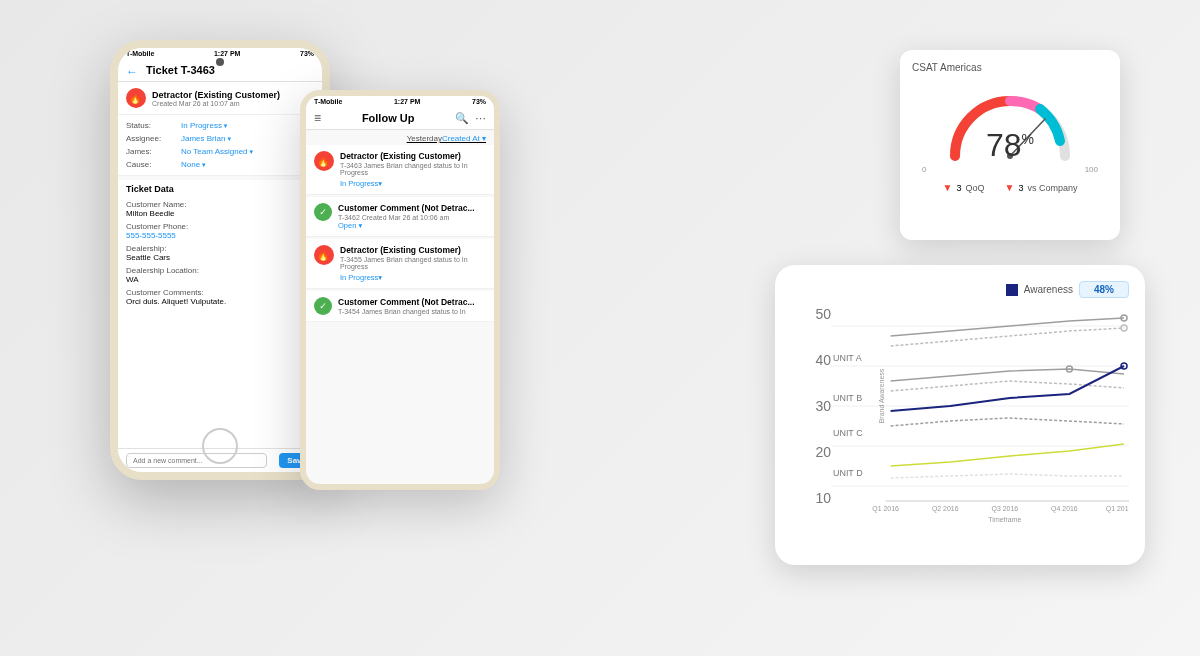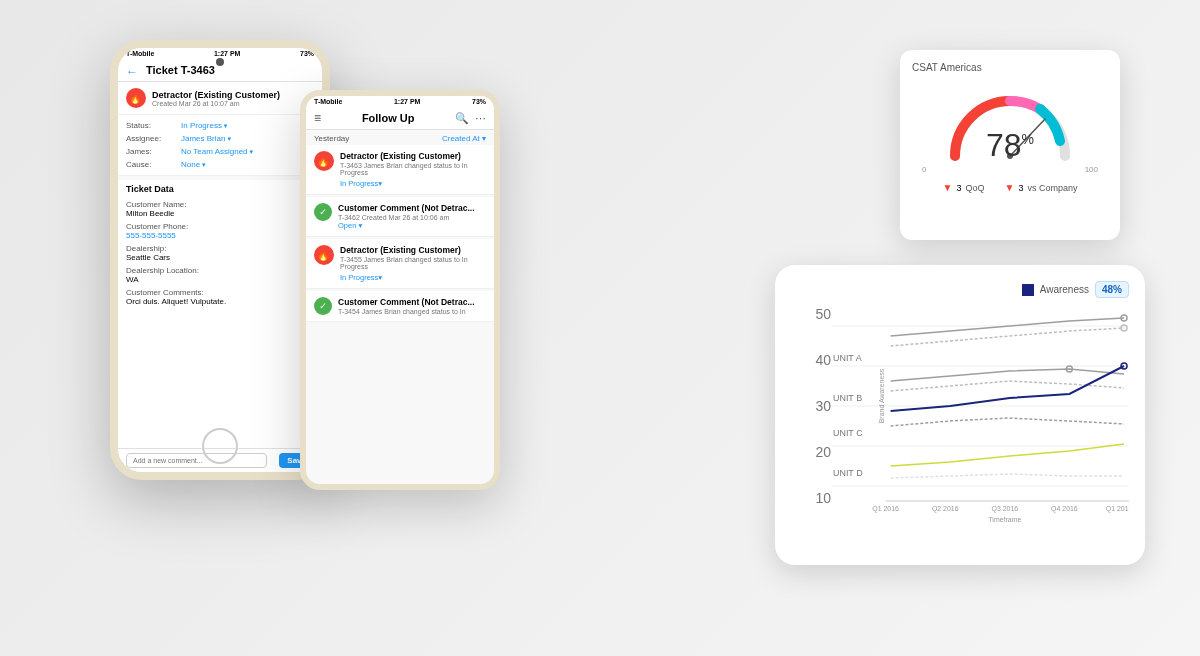--- a/index.html
+++ b/index.html
@@ -227,24 +227,25 @@
       justify-content: space-between;
       padding: 4px 8px;
       border-bottom: 1px solid #e0e0e0;
     }
     .hamburger { font-size: 12px; color: #555; }
     .followup-title { font-size: 11px; font-weight: 600; }
     .header-icons { display: flex; gap: 6px; color: #555; font-size: 11px; }
 
     .section-header {
       display: flex;
-      justify-content: space-between;
+      justify-content: flex-end;
       align-items: center;
       padding: 4px 8px 2px;
       font-size: 8px;
+      text-decoration: underline;
     }
     .section-header .section-date { color: #555; font-weight: 500; }
     .section-header .sort-btn { color: #2196F3; font-size: 8px; }
 
     .follow-item {
       background: #fff;
       display: flex;
       align-items: flex-start;
       padding: 6px 8px;
       border-bottom: 1px solid #f0f0f0;
@@ -367,21 +368,21 @@
     .legend-box {
       width: 12px;
       height: 12px;
       background: #1a237e;
     }
     .legend-label { font-size: 10px; color: #555; }
     .awareness-pct {
       background: #e8f4fd;
       border: 1px solid #bbdefb;
       border-radius: 4px;
-      padding: 2px 6px;
+      padding: 2px 14px;
       font-size: 10px;
       font-weight: 600;
       color: #1565c0;
     }
     .chart-area {
       display: flex;
       height: 220px;
     }
     .y-axis-labels {
       display: flex;

